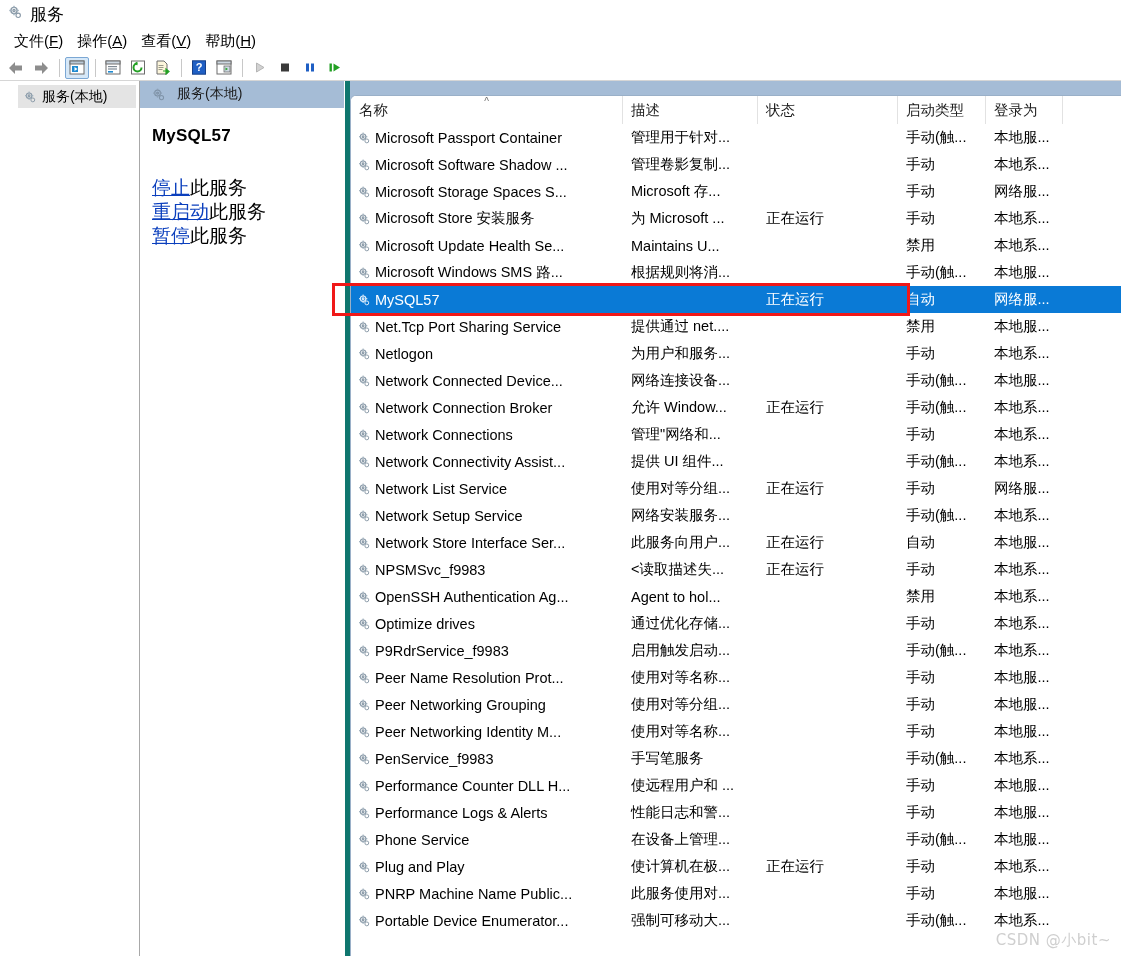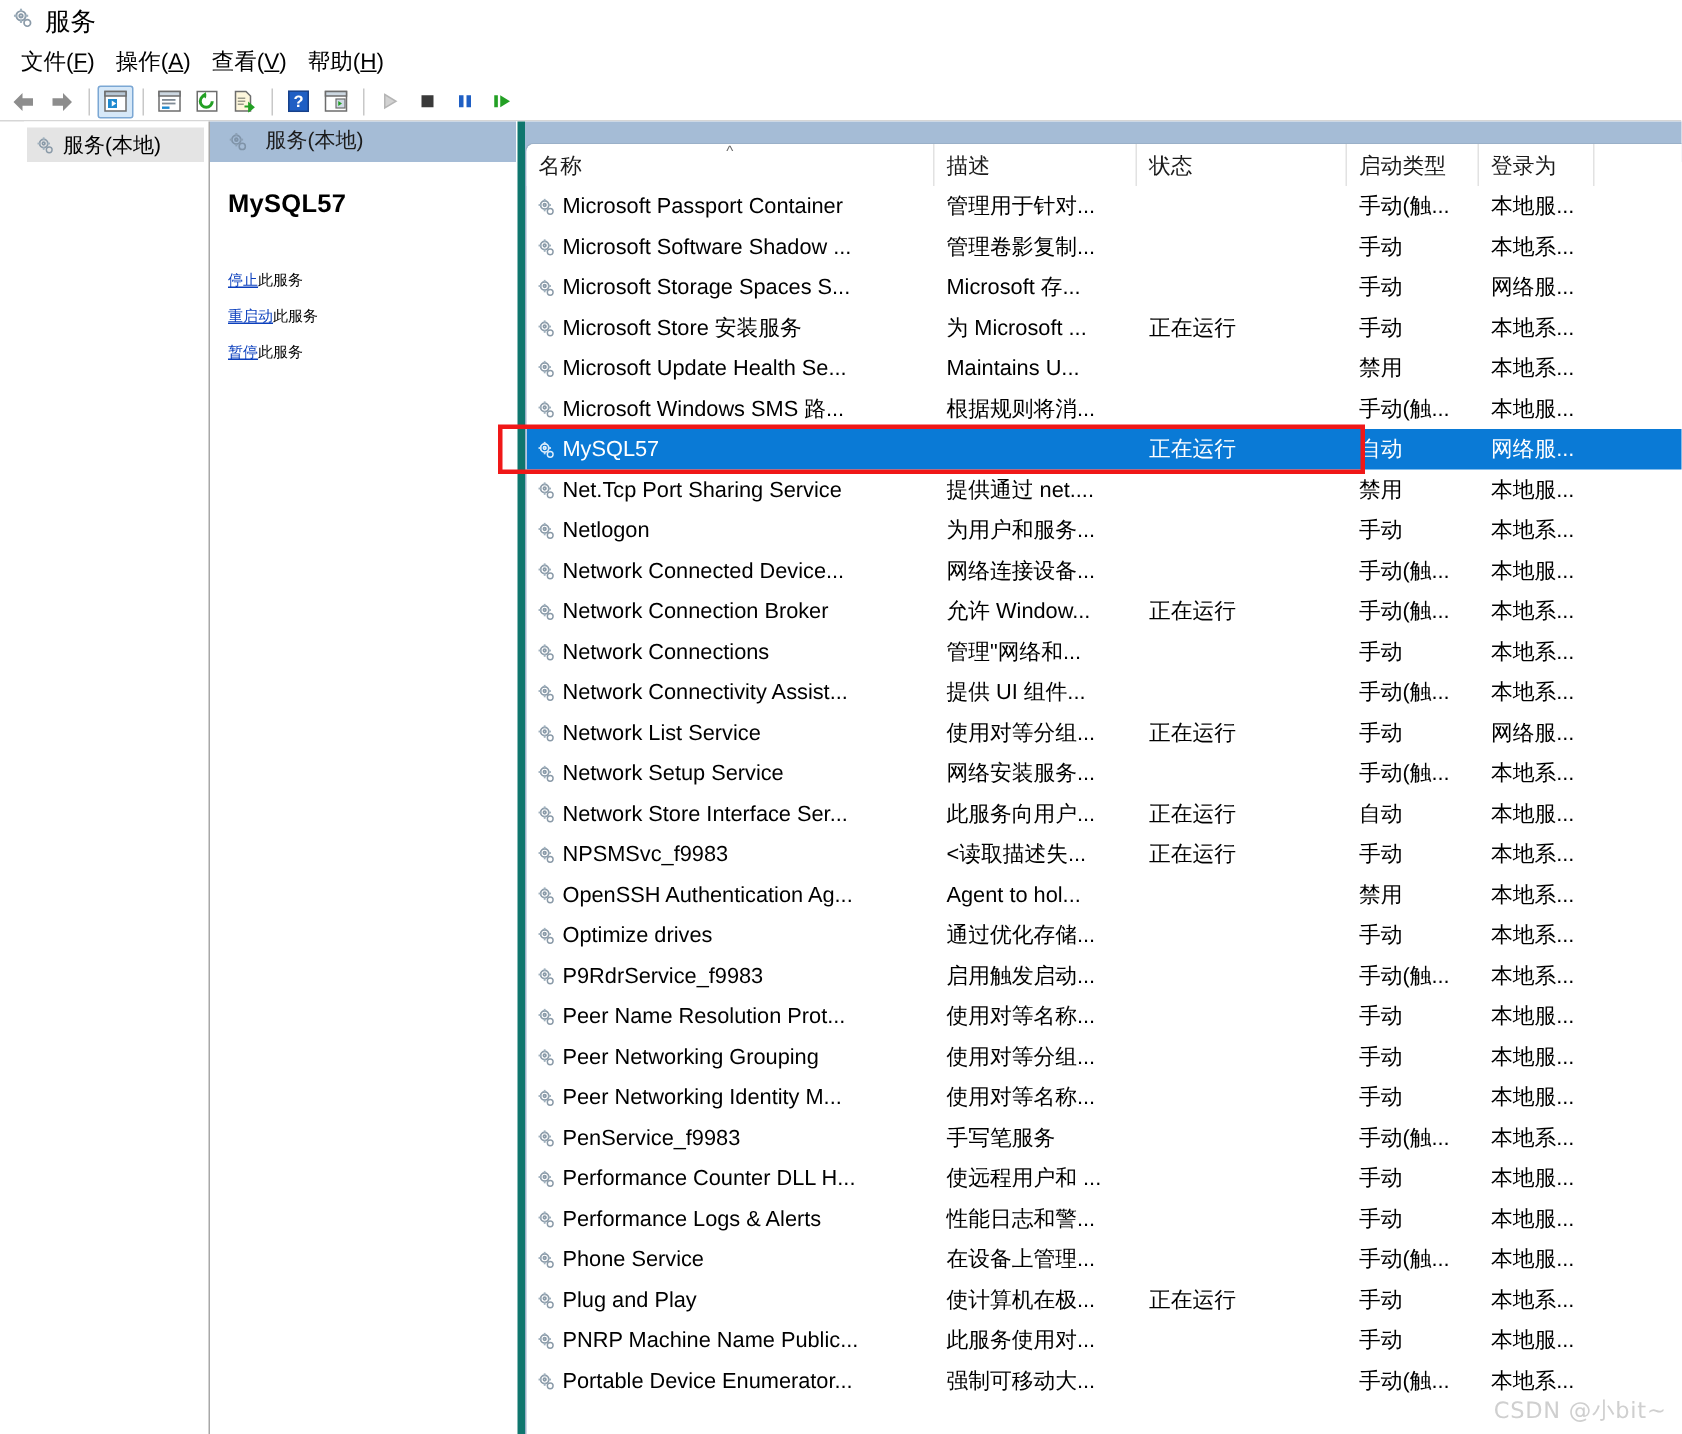--- a/index.html
+++ b/index.html
@@ -115,21 +115,21 @@
   }
   .svc-title {
     font-size: 17px; font-weight: bold; color: #000;
     padding: 18px 0 0 12px;
     letter-spacing: 0.2px;
   }
   .link-list {
     padding: 30px 0 0 12px;
   }
   .link-row {
-    font-size: 10px;
+    font-size: 19px;
     color: #000;
     line-height: 24px;
     white-space: nowrap;
   }
   .link-row .lnk {
     color: #0b3fbd;
     text-decoration: underline;
     cursor: pointer;
   }
 

